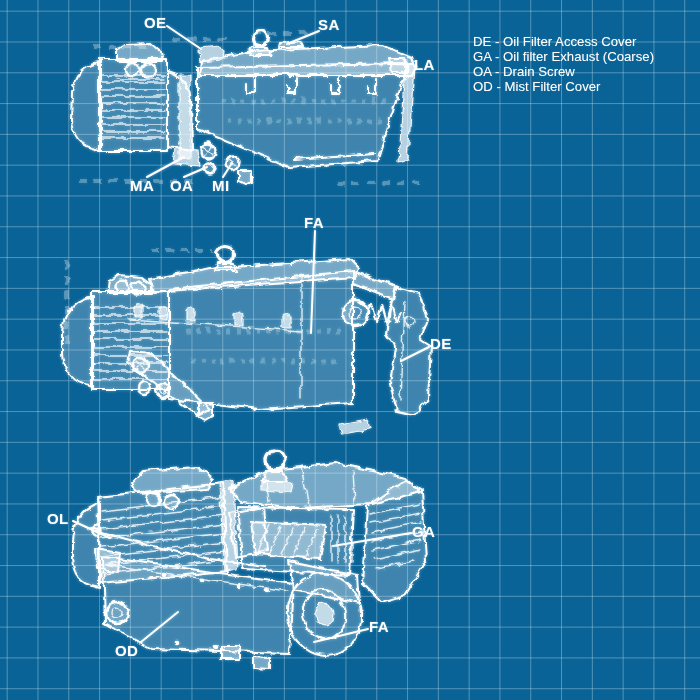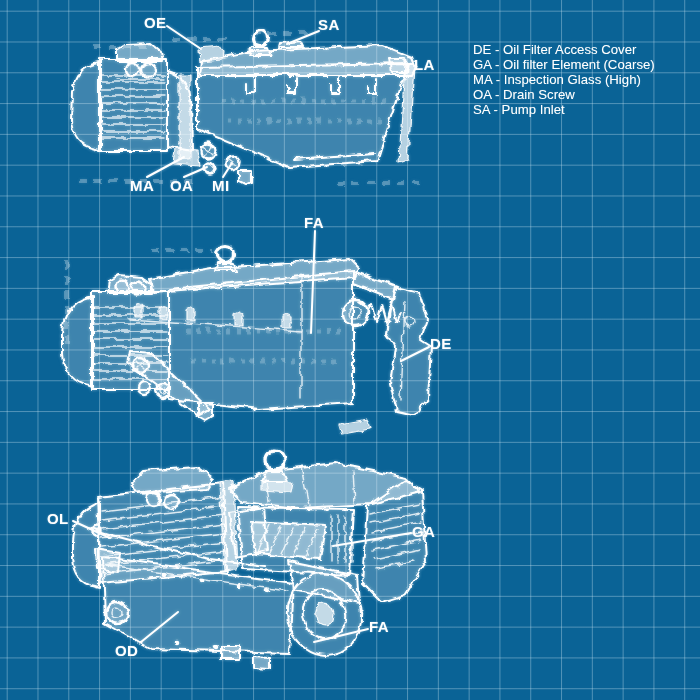--- a/index.html
+++ b/index.html
@@ -16,21 +16,20 @@
   .art{position:absolute;left:0;top:0;filter:drop-shadow(0 0 1.6px rgba(215,240,255,.5));}
   .callout{
     position:absolute;color:#fff;font-weight:bold;font-size:15px;
     letter-spacing:.4px;text-shadow:0 0 2px rgba(255,255,255,.35);
     user-select:none;
   }
   .legend{
     position:absolute;left:473px;top:35px;color:#fff;
     font-size:13.2px;line-height:14.9px;white-space:nowrap;
     text-shadow:0 0 1px rgba(255,255,255,.3);
-    margin-top:8px;
   }
   
   .s{fill:none;stroke:#fff;stroke-width:2;stroke-linecap:round;stroke-linejoin:round}
   .s1{fill:none;stroke:rgba(255,255,255,.8);stroke-width:1.4;stroke-linecap:round}
   .s3{fill:none;stroke:#fff;stroke-width:3.2}
   .ring{fill:rgba(255,255,255,.18);stroke:#fff;stroke-width:2.4}
   .fill-a{fill:rgba(255,255,255,.34);stroke:#fff;stroke-width:2;stroke-linejoin:round}
   .fill-b{fill:rgba(255,255,255,.16);stroke:#fff;stroke-width:2;stroke-linejoin:round}
   .fill-c{fill:rgba(255,255,255,.6);stroke:rgba(255,255,255,.9);stroke-width:1.2;stroke-linejoin:round}
   .tex{stroke:rgba(255,255,255,.2);stroke-width:5;stroke-dasharray:4 6;fill:none}
@@ -193,19 +192,18 @@
   <div class="callout" style="left:212px;top:177px;">MI</div>
   <div class="callout" style="left:304px;top:214px;">FA</div>
   <div class="callout" style="left:430px;top:335px;">DE</div>
   <div class="callout" style="left:47px;top:510px;">OL</div>
   <div class="callout" style="left:412px;top:523px;">GA</div>
   <div class="callout" style="left:115px;top:642px;">OD</div>
   <div class="callout" style="left:369px;top:618px;">FA</div>
 
   <div class="legend">
     <div><span>DE</span><span> - </span><span>Oil Filter Access Cover</span></div>
-    <div><span>GA</span><span> - </span><span>Oil filter Element (Coarse)</span></div>
-    <div><span>MA</span><span> - </span><span>Inspection Glass (High)</span></div>
+    <div><span>GA</span><span> - </span><span>Oil filter Exhaust (Coarse)</span></div>
     <div><span>OA</span><span> - </span><span>Drain Screw</span></div>
-    <div><span>SA</span><span> - </span><span>Pump Inlet</span></div>
+    <div><span>OD</span><span> - </span><span>Mist Filter Cover</span></div>
   </div>
 
 </div>
 
 </body></html>

